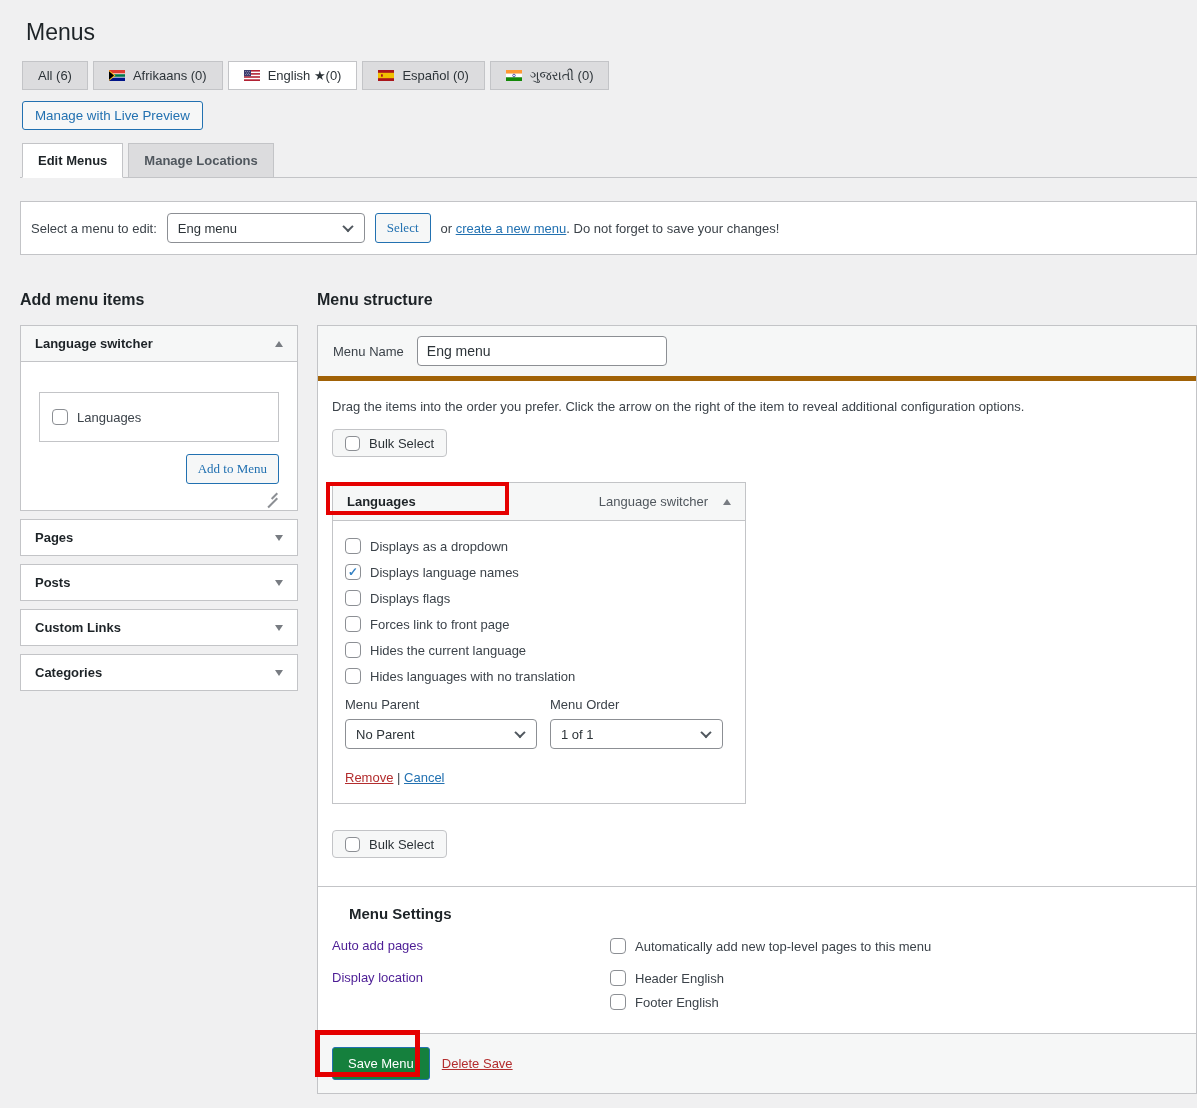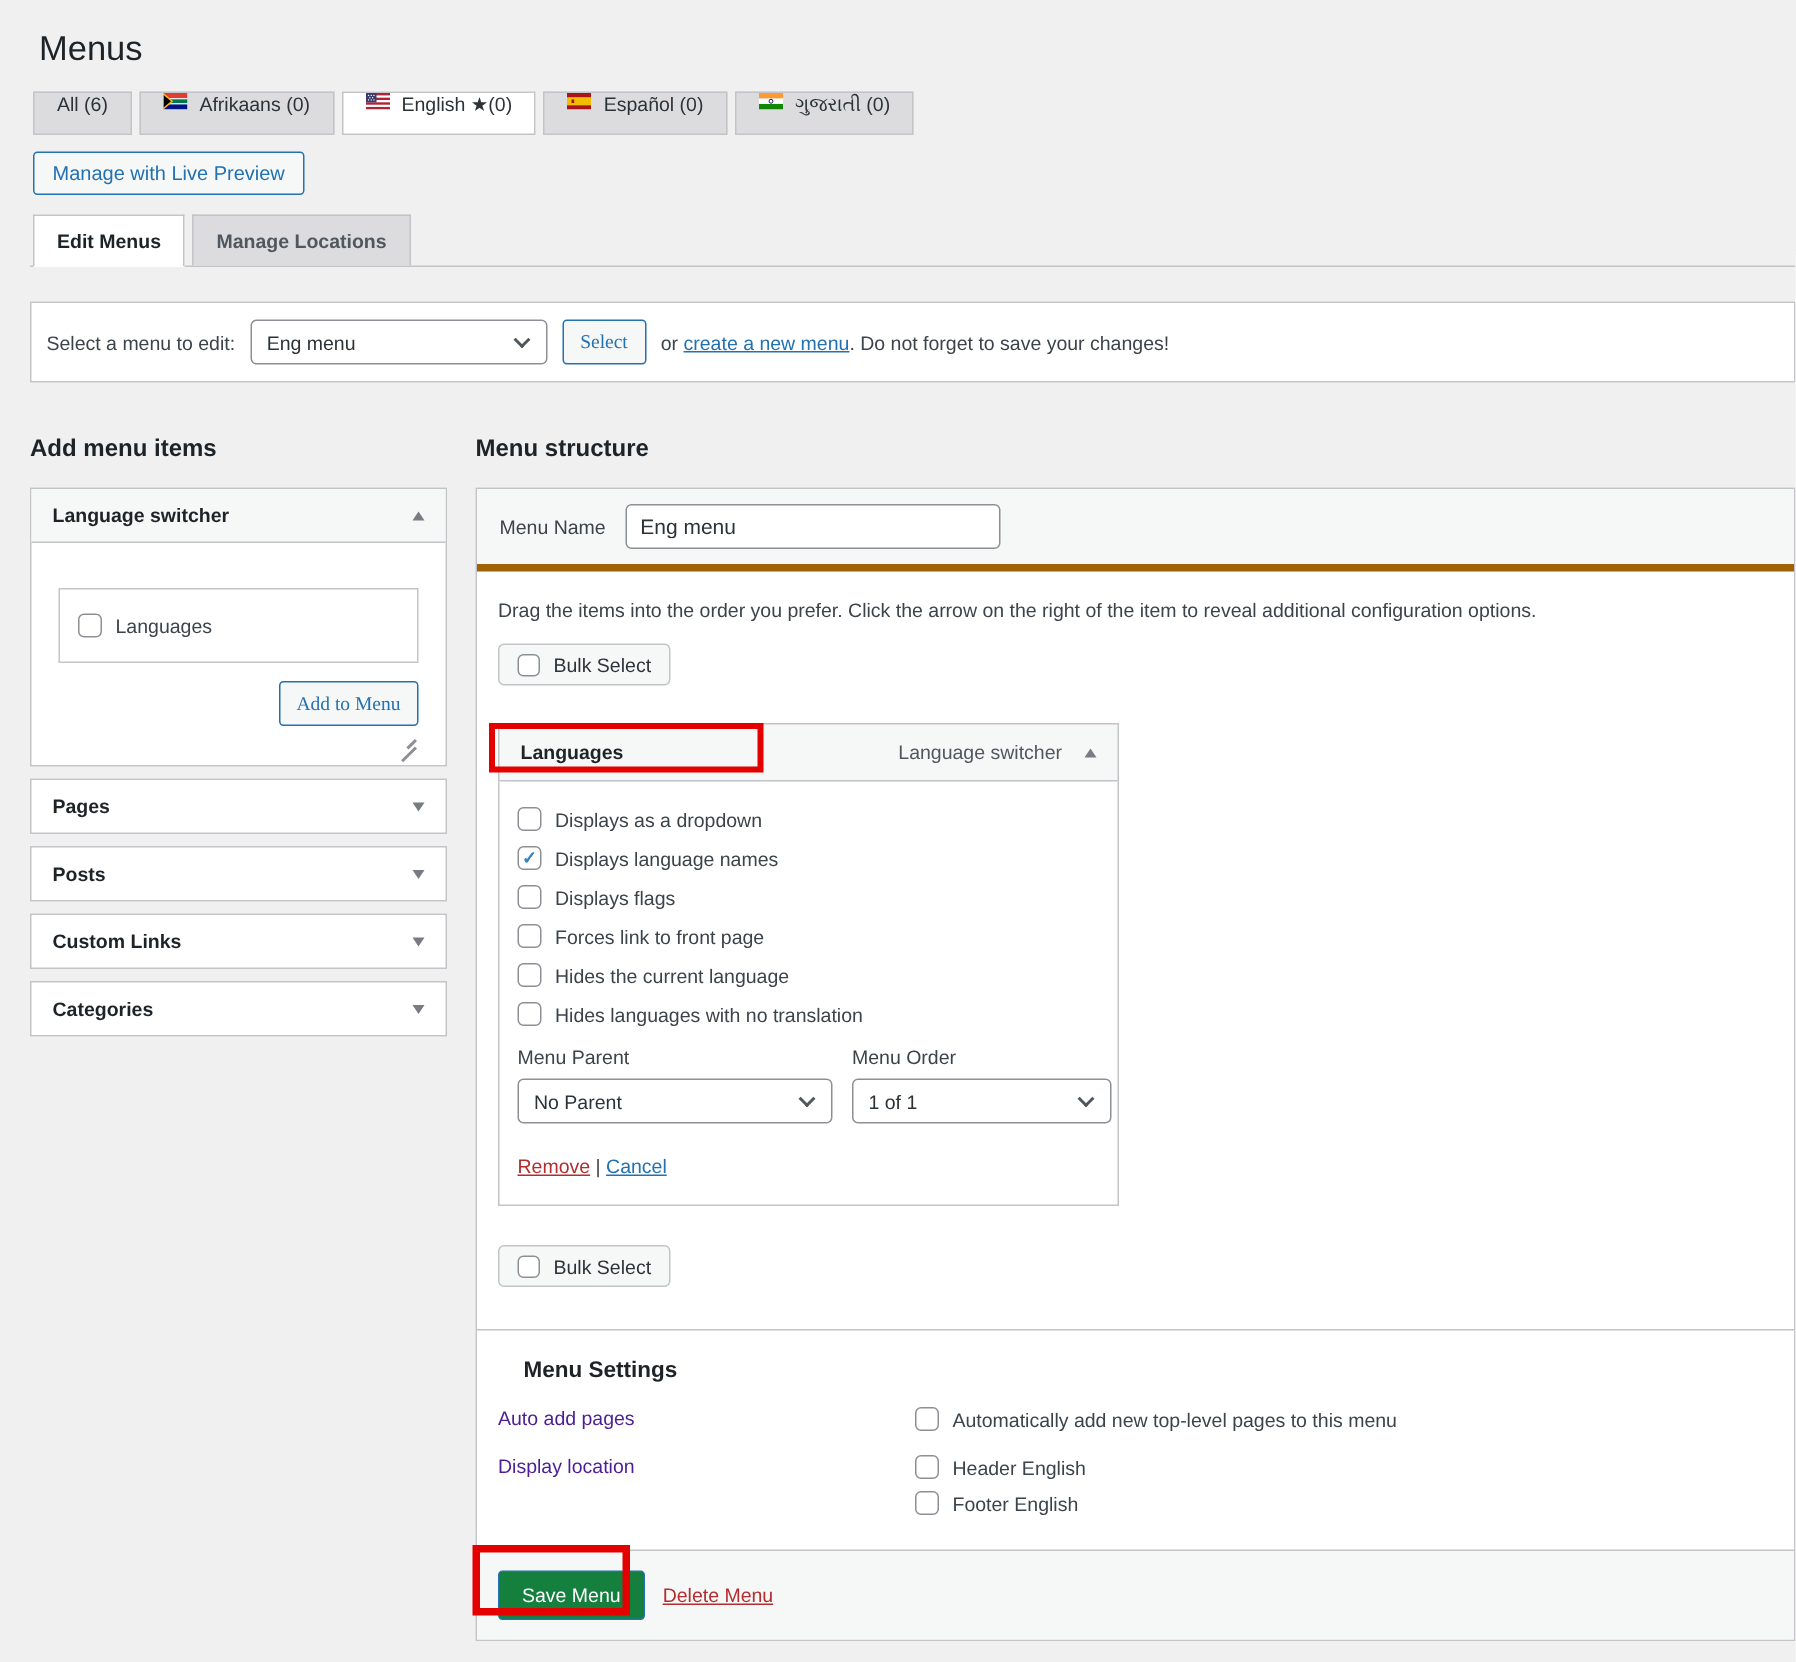--- a/index.html
+++ b/index.html
@@ -1,21 +1,21 @@
 <!DOCTYPE html>
 <html><head>
 <meta charset="utf-8">
 <style>
   *{box-sizing:border-box}
   body{margin:0;width:1197px;height:1108px;background:#f0f0f1;font-family:"Liberation Sans",sans-serif;font-size:13px;color:#3c434a;overflow:hidden}
   .wrap{padding-left:20px}
   .page-title{font-size:23px;font-weight:400;color:#1d2327;margin:4px;padding:15px 0 0 2px}
   
   .lang-tabs{display:flex;gap:5px;margin-top:15px;padding-left:2px}
-  .lang-tab{display:inline-flex;gap:8px;padding:0 15px;height:29px;background:#dcdcde;border:1px solid #c3c4c7;color:#2c3338;cursor:pointer;white-space:nowrap}
+  .lang-tab{display:inline-flex;align-items:center;gap:8px;padding:0 15px;height:29px;background:#dcdcde;border:1px solid #c3c4c7;color:#2c3338;cursor:pointer;white-space:nowrap}
   .lang-tab.active{background:#fff}
   .flag{display:inline-block;line-height:0}
   
   .preview-btn{display:inline-block;margin:11px 0 0 2px;padding:6px 12px;background:#f6f7f7;border:1px solid #2271b1;border-radius:3px;color:#2271b1;cursor:pointer}
   
   .nav-tabs{display:flex;gap:5px;margin-top:13px;border-bottom:1px solid #c3c4c7;padding-left:2px;align-items:flex-start}
   .nav-tab{padding:9px 15px;background:#dcdcde;border:1px solid #c3c4c7;border-bottom:none;color:#50575e;font-weight:600;cursor:pointer}
   .nav-tab.active{background:#fff;color:#1d2327;margin-bottom:-1px;border-bottom:1px solid #fff}
   
   .manage-bar{margin-top:23px;background:#fff;border:1px solid #c3c4c7;padding:11px 10px;display:flex;align-items:center;gap:10px}
@@ -55,21 +55,21 @@
   .bulk-select{display:inline-flex;align-items:center;gap:9px;margin-top:15px;padding:0 12px;height:28px;background:#f6f7f7;border:1px solid #c3c4c7;border-radius:4px;color:#2c3338}
   .bulk-select .cb{width:15px;height:15px}
   .menu-item-card{width:414px;margin-top:25px}
   .card-header{position:relative;display:flex;align-items:center;justify-content:space-between;background:#f6f7f7;border:1px solid #c3c4c7;padding:11px 14px;cursor:move}
   .card-title{font-weight:600;color:#1d2327}
   .card-type{display:flex;align-items:center;gap:15px;color:#50575e}
   .card-body{border:1px solid #c3c4c7;border-top:none;padding:17px 12px 16px}
   .opt-row{display:flex;align-items:center;gap:9px;margin-bottom:10px;color:#3c434a}
   .selects-row{display:flex;gap:13px;margin-top:13px}
   .field-label{display:block;color:#3c434a;margin:0 0 7px}
-  .parent-select{width:210px}
+  .parent-select{width:192px}
   .order-select{width:173px}
   .card-links{margin-top:21px;padding-bottom:2px;color:#3c434a}
   .settings-divider{border:none;border-top:1px solid #c3c4c7;margin:28px -14px 0}
   .settings-heading{font-size:15px;font-weight:600;color:#1d2327;margin:18px 17px 0}
   .settings-row{display:flex;margin-top:16px}
   .settings-label{width:278px;flex:none;color:#4c1d95}
   .settings-options{display:flex;flex-direction:column;gap:8px}
   .settings-option{display:flex;align-items:center;gap:9px;color:#3c434a}
   .panel-footer{position:relative;margin-top:23px;background:#f6f7f7;border-top:1px solid #c3c4c7;padding:13px 14px;display:flex;align-items:center;gap:12px}
   .btn-primary{background:#15803d;border:1px solid #2271b1;border-radius:3px;color:#fff;padding:8px 15px;font-size:13px;cursor:pointer;font-family:inherit}
@@ -306,21 +306,21 @@
               <span class="settings-option">
                 <span class="cb"></span>
                 <span>Footer English</span>
               </span>
             </div>
           </div>
         </div>
 
         <div class="panel-footer">
           <button class="btn-primary">Save Menu</button>
-          <a class="link-red">Delete Menu</a>
+          <a class="link-red">Delete Save</a>
           <span class="annotation annotation-save"></span>
         </div>
 
       </div>
     </div>
 
   </div>
 </div>
 
 </body></html>

